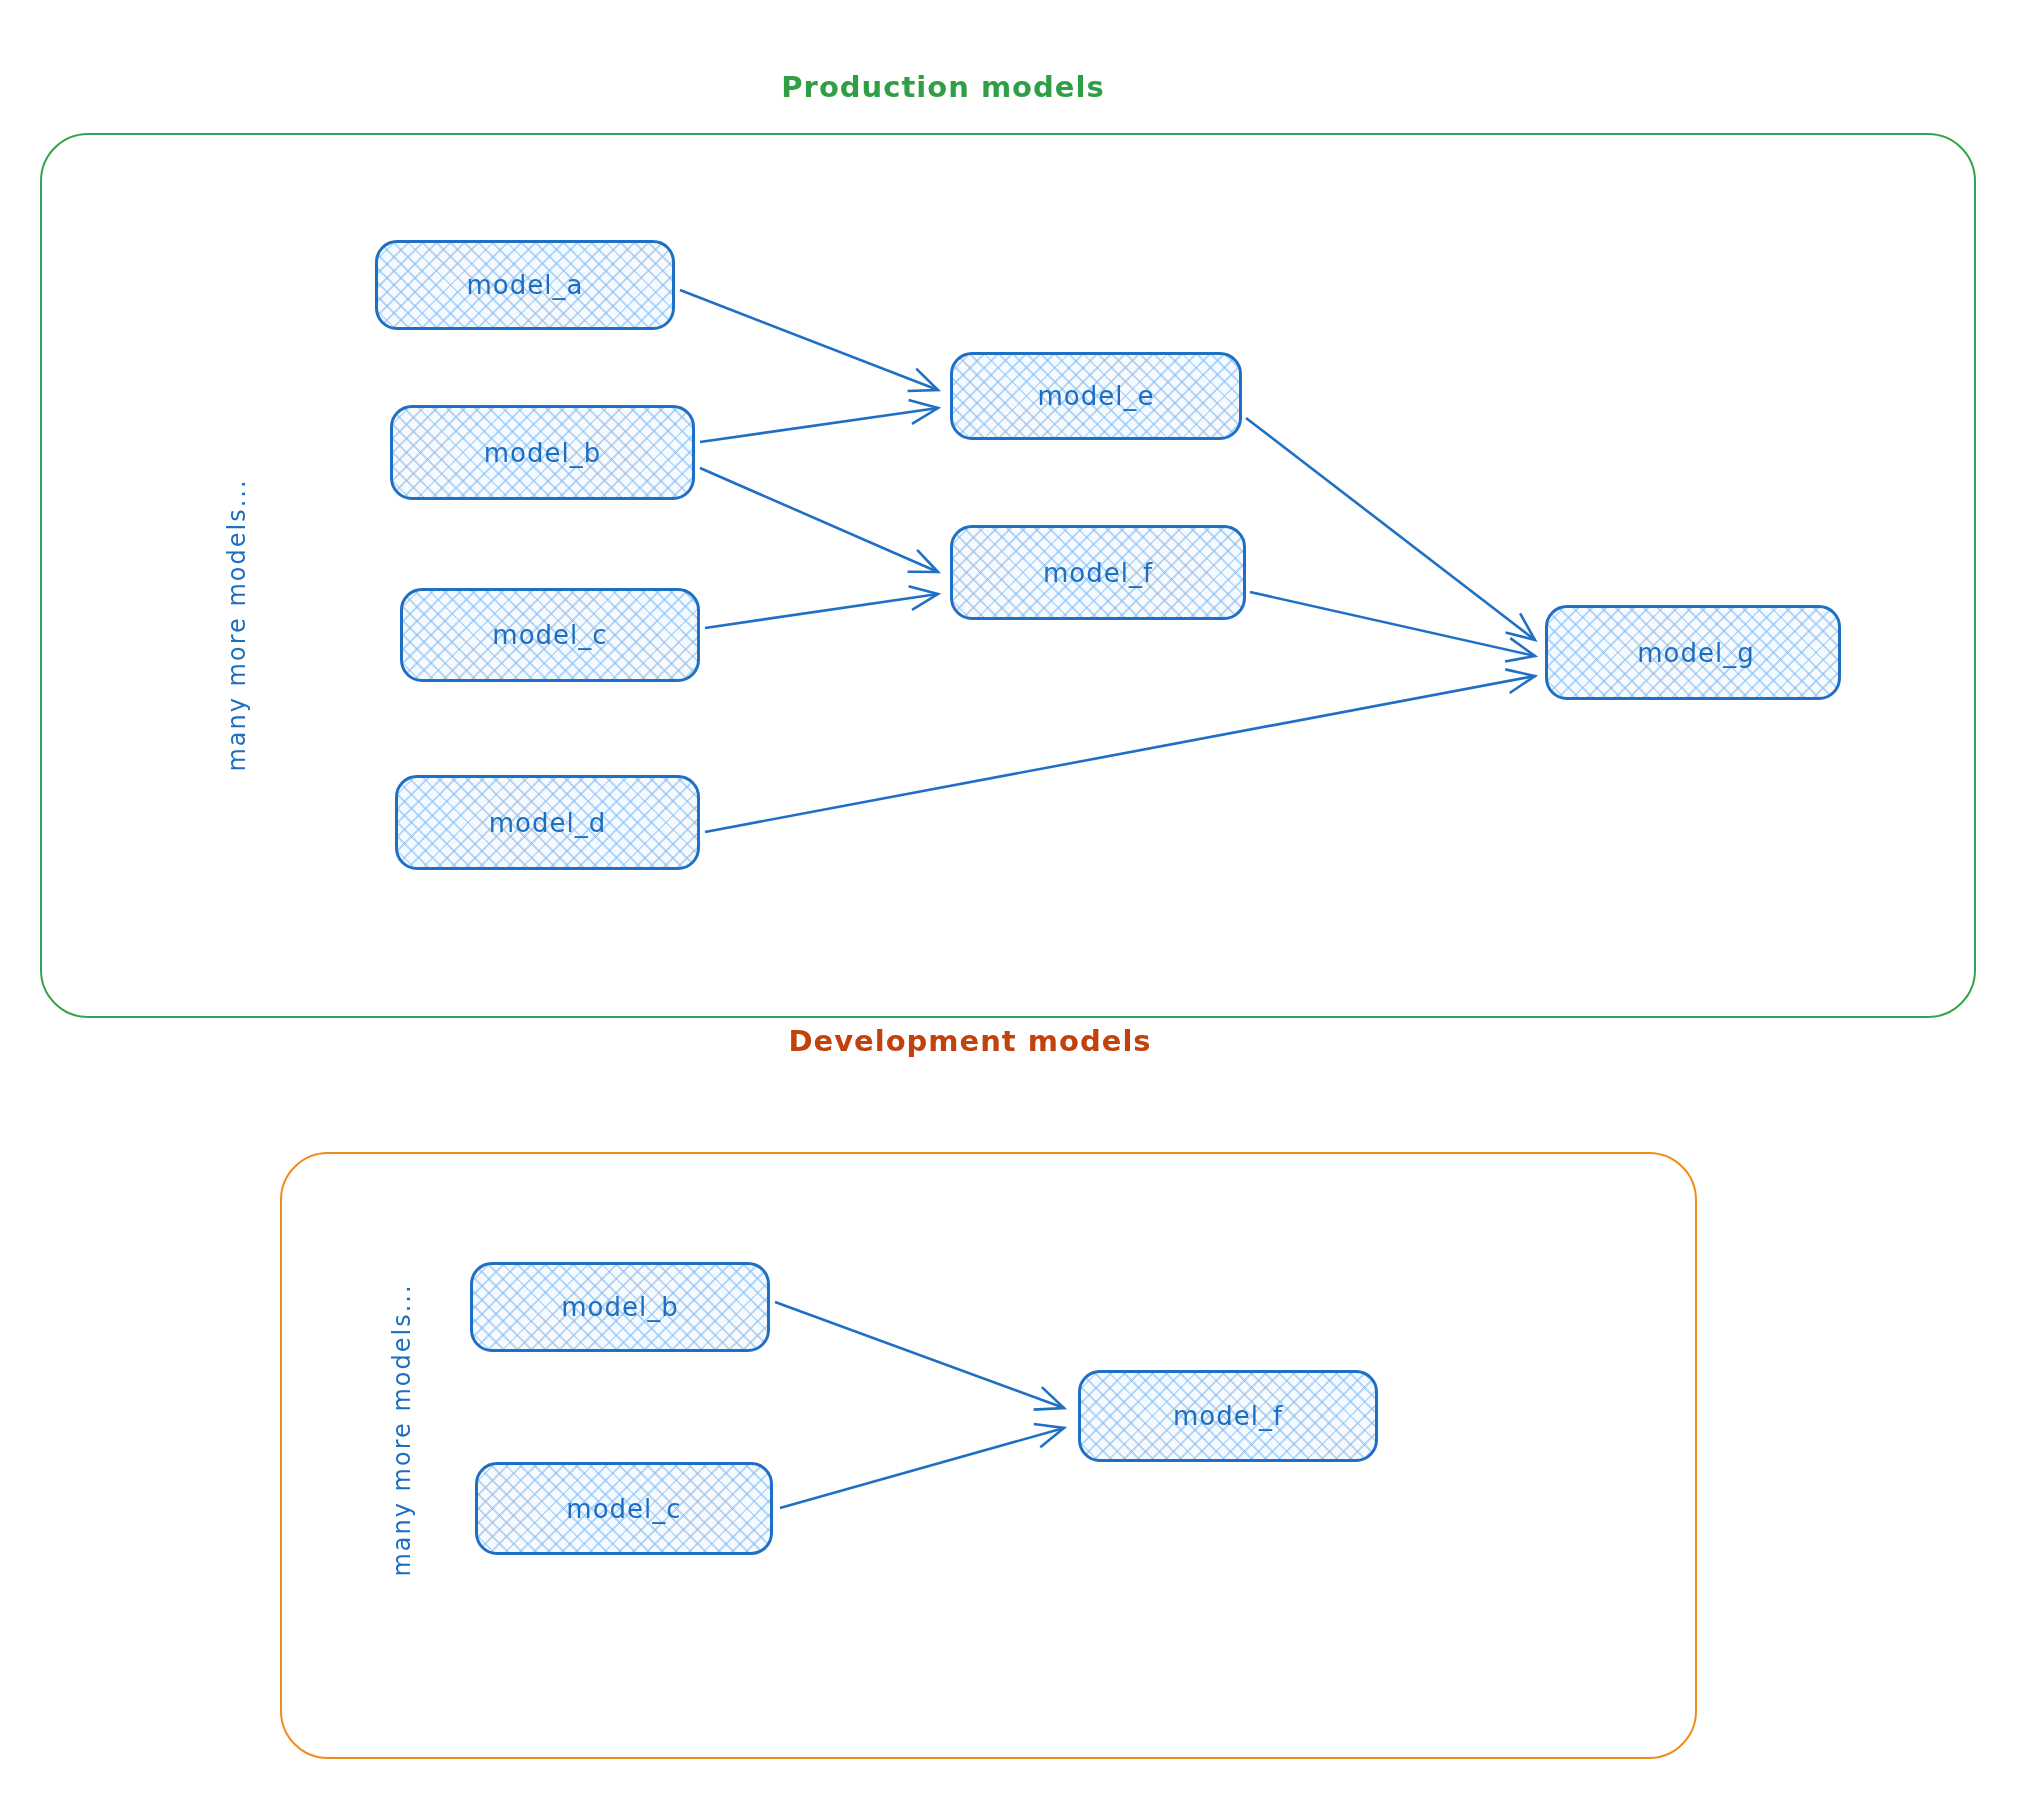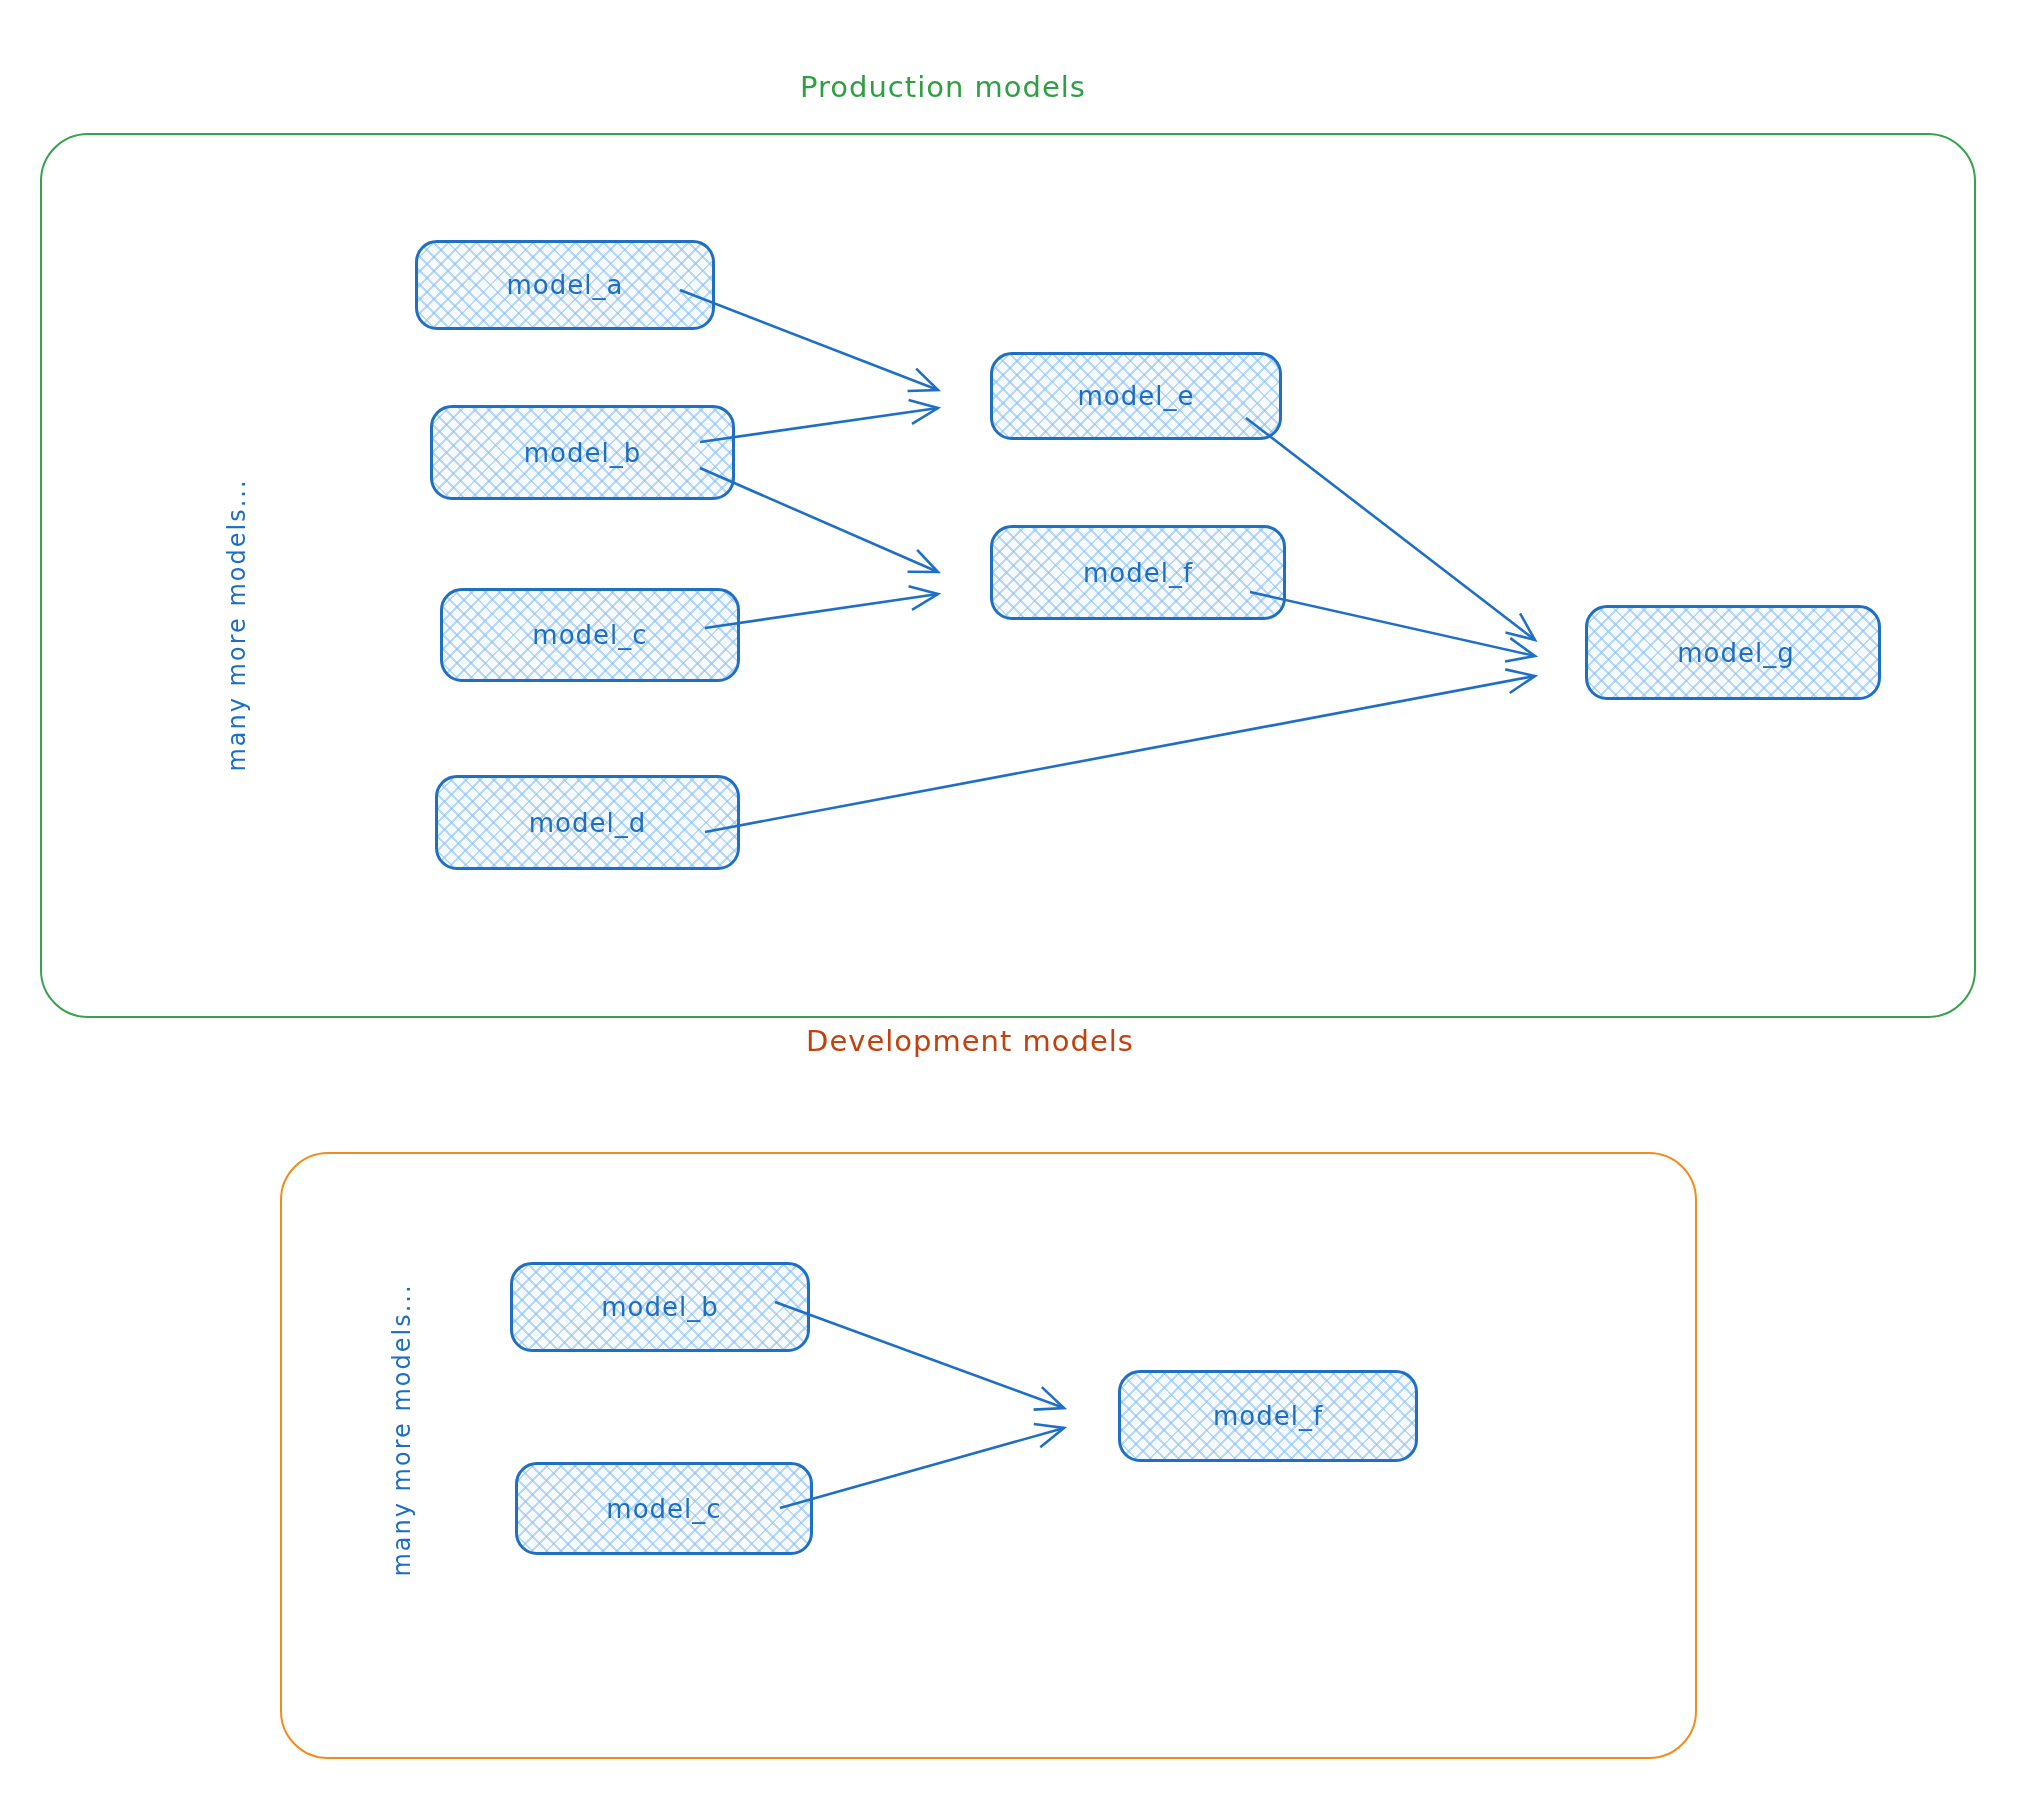--- a/index.html
+++ b/index.html
@@ -10,21 +10,21 @@
     background: #ffffff;
     font-family: "DejaVu Sans", "Liberation Sans", sans-serif;
     overflow: hidden;
   }
   .section-title {
     position: absolute;
     transform: translateX(-50%);
     font-size: 29px;
     letter-spacing: 1px;
     white-space: nowrap;
-    font-weight: 400;
+    font-weight: 700;
   }
   .title-production { color: #2f9e44; left: 943px; top: 70px; }
   .title-development { color: #c2410c; left: 970px; top: 1024px; }
   .container-frame {
     position: absolute;
     border-radius: 48px;
     background: transparent;
   }
   .frame-production {
     left: 40px; top: 133px; width: 1932px; height: 881px;
@@ -42,21 +42,20 @@
     font-size: 26px;
     letter-spacing: 1px;
     display: flex;
     align-items: center;
     justify-content: center;
     box-sizing: border-box;
     background-color: #f5faff;
     background-image:
       repeating-linear-gradient(45deg, rgba(137,188,242,0.55) 0px, rgba(137,188,242,0.55) 2px, transparent 2px, transparent 10px),
       repeating-linear-gradient(135deg, rgba(137,188,242,0.55) 0px, rgba(137,188,242,0.55) 2px, transparent 2px, transparent 10px);
-    margin-left: 40px;
   }
   .vlabel {
     position: absolute;
     color: #1b6ec2;
     font-size: 24px;
     letter-spacing: 2px;
     white-space: nowrap;
     transform: translate(-50%, -50%) rotate(-90deg);
     font-weight: 500;
   }

